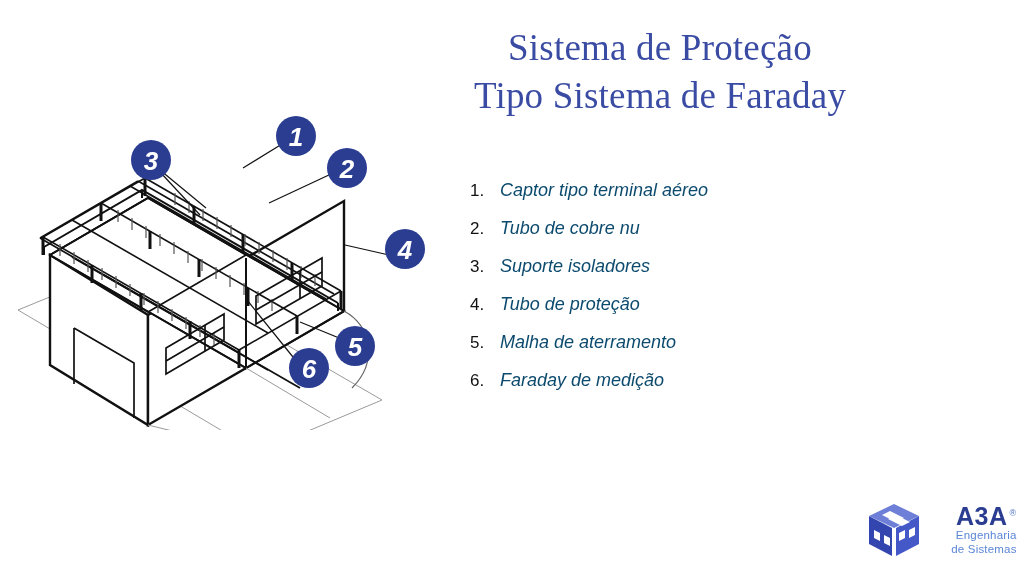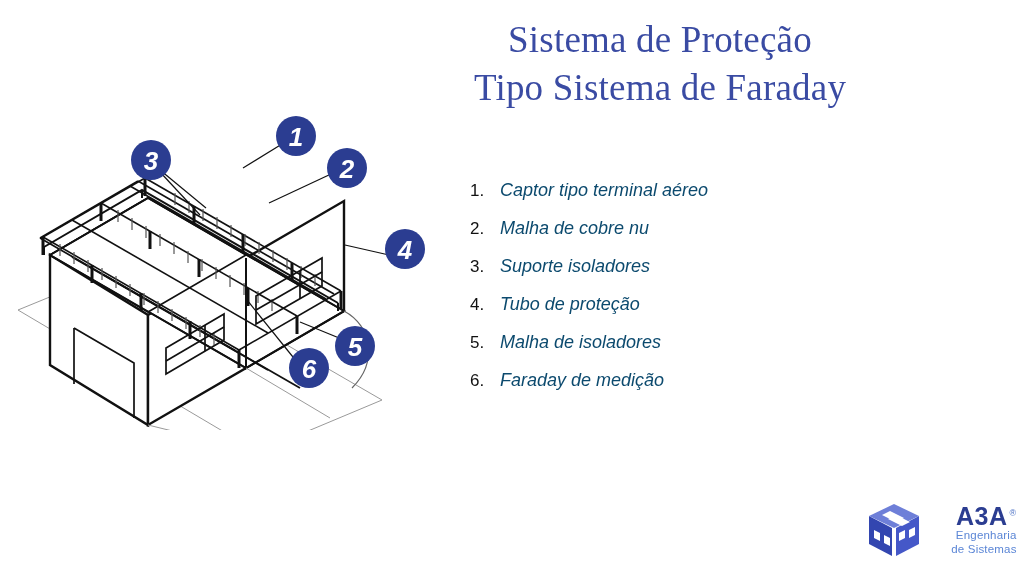--- a/index.html
+++ b/index.html
@@ -14,21 +14,21 @@
     height: 576px;
     background: #ffffff;
     overflow: hidden;
     font-family: "Liberation Sans", sans-serif;
   }
 
   
   #title-block {
     position: absolute;
     left: 420px;
-    top: 16px;
+    top: 24px;
     width: 480px;
     text-align: center;
   }
   #title-block .title-line {
     font-family: "Liberation Serif", "DejaVu Serif", serif;
     font-size: 37px;
     line-height: 48px;
     color: #3A4BA3;
     letter-spacing: 0.2px;
     white-space: nowrap;
@@ -311,33 +311,33 @@
     </svg>
   </div>
 
   <div id="legend">
     <div class="legend-row">
       <span class="legend-num">1.</span>
       <span class="legend-label">Captor tipo terminal aéreo</span>
     </div>
     <div class="legend-row">
       <span class="legend-num">2.</span>
-      <span class="legend-label">Malha de cobre nu</span>
+      <span class="legend-label">Tubo de cobre nu</span>
     </div>
     <div class="legend-row">
       <span class="legend-num">3.</span>
       <span class="legend-label">Suporte isoladores</span>
     </div>
     <div class="legend-row">
       <span class="legend-num">4.</span>
       <span class="legend-label">Tubo de proteção</span>
     </div>
     <div class="legend-row">
       <span class="legend-num">5.</span>
-      <span class="legend-label">Malha de isoladores</span>
+      <span class="legend-label">Malha de aterramento</span>
     </div>
     <div class="legend-row">
       <span class="legend-num">6.</span>
       <span class="legend-label">Faraday de medição</span>
     </div>
   </div>
 
   <div id="logo">
     <div class="logo-mark">
       <svg width="56" height="56" viewBox="0 0 56 56" xmlns="http://www.w3.org/2000/svg">

